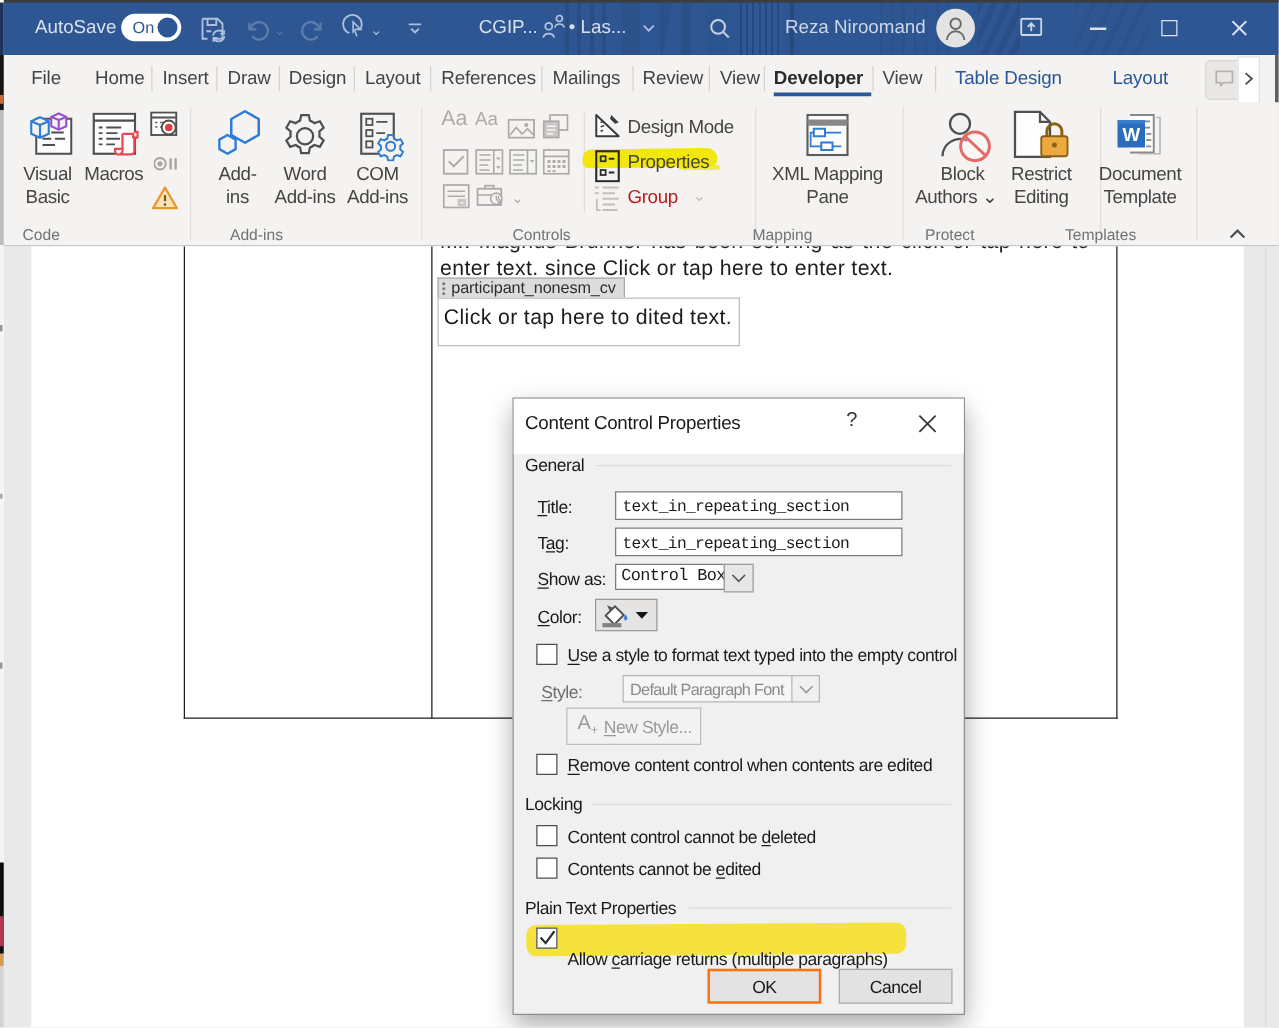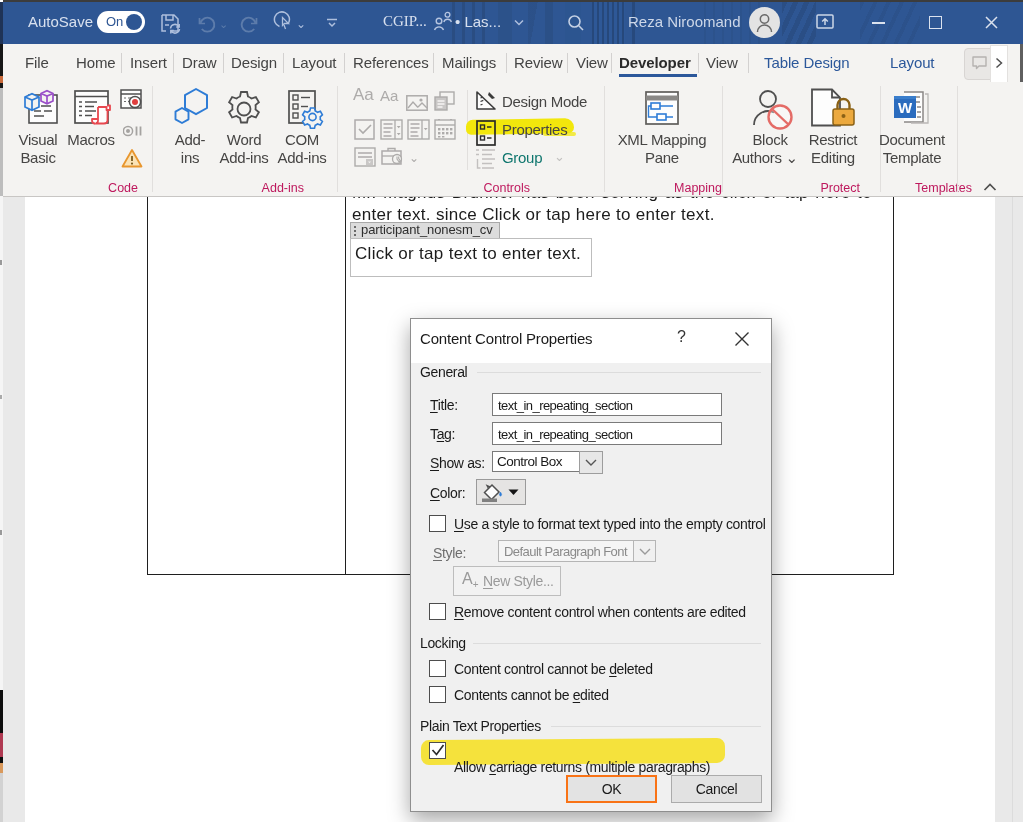--- a/index.html
+++ b/index.html
@@ -15,37 +15,37 @@
 
   
   #tabrow{position:absolute;left:3px;top:44px;width:1020px;height:38px;background:#f4f3f1;}
   .tab{position:absolute;top:0;height:38px;line-height:38px;font-size:15px;color:#444;letter-spacing:-0.1px;}
   .tabsep{position:absolute;top:9px;height:20px;width:1px;background:#d3d1d0;}
   .ctab{color:#2b579a;}
 
   
   #ribbon{position:absolute;left:3px;top:82px;width:1020px;height:114px;background:#f4f3f1;border-bottom:1px solid #c8c6c4;}
   .gsep{position:absolute;top:4px;height:106px;width:1px;background:#e1dfdd;}
-  .glabel{position:absolute;top:99px;width:120px;text-align:right;font-size:12.5px;color:#be185d;}
+  .glabel{position:absolute;top:99px;width:120px;text-align:left;font-size:12.5px;color:#737373;}
   .biglabel{position:absolute;text-align:center;font-size:15px;color:#464544;letter-spacing:-0.3px;line-height:18px;}
   .ctrl-label{position:absolute;font-size:15px;color:#464544;letter-spacing:-0.3px;}
-  .disabled{color:#0f766e;}
+  .disabled{color:#b91c1c;}
 
   
   #docarea{position:absolute;left:3px;top:197px;width:1020px;height:625px;background:#e9e9e9;}
   #page{position:absolute;left:22px;top:0;width:970px;height:625px;background:#ffffff;overflow:hidden;}
   .tline{position:absolute;background:#1f1f1f;}
   .doctext{position:absolute;font-size:17px;color:#1c1c1c;letter-spacing:0.3px;white-space:nowrap;}
 
   
   #dialog{position:absolute;left:410px;top:318px;width:360px;height:492px;background:#f0f0f0;border:1px solid #8e8e8e;box-shadow:0 8px 20px rgba(0,0,0,0.35);z-index:20;}
   #dlgtitle{position:absolute;left:0;top:0;width:100%;height:44px;background:#ffffff;}
   .dtext{font-size:14px;color:#1a1a1a;letter-spacing:-0.35px;}
   .dlabel{position:absolute;font-size:14px;color:#1a1a1a;letter-spacing:-0.35px;white-space:nowrap;}
-  .dbox{position:absolute;background:#fff;border:1px solid #7a7a7a;}
+  .dbox{position:absolute;background:#fff;border:1px solid #7a7a7a;font-family:Liberation Mono, monospace;}
   .cb{position:absolute;width:15px;height:15px;background:#fff;border:1px solid #4d4d4d;}
   .etch{position:absolute;height:1px;background:#dcdcdc;}
   u{text-decoration:underline;text-underline-offset:2px;}
 </style>
 </head>
 <body>
 <div id="screen">
 
   <div id="titlebar">
 
@@ -86,21 +86,21 @@
       <path d="M16.5 12 a7.5 7.5 0 1 0 -9 3.5" stroke="#aebfdd" stroke-width="1.5" fill="none"></path>
       <path d="M10.5 6.5 v8 l2 -2 h4 z" stroke="#aebfdd" stroke-width="1.3" fill="none"></path>
       <path d="M12 14 l1.5 4" stroke="#aebfdd" stroke-width="1.3"></path>
     </svg>
     <span class="abs" style="left:296px;top:17px;color:#aebfdd;font-size:12px;">⌄</span>
 
     <svg class="abs" style="left:325px;top:16px;" width="14" height="14" viewBox="0 0 14 14">
       <path d="M2 3.5 h10 M4 7 l3 3 l3 -3" stroke="#aebfdd" stroke-width="1.5" fill="none"></path>
     </svg>
 
-    <span class="tbtext abs" style="left:383px;top:13px;font-family:Liberation Serif, serif;">CGIP...</span>
+    <span class="tbtext abs" style="left:383px;top:13px;">CGIP...</span>
     <svg class="abs" style="left:432px;top:11px;" width="22" height="20" viewBox="0 0 22 20">
       <circle cx="7" cy="10" r="2.8" stroke="#b6c5e0" stroke-width="1.4" fill="none"></circle>
       <path d="M2.5 19 a4.8 4.8 0 0 1 9 0" stroke="#b6c5e0" stroke-width="1.4" fill="none"></path>
       <circle cx="15.5" cy="3.8" r="2.4" stroke="#b6c5e0" stroke-width="1.3" fill="none"></circle>
       <path d="M11.8 11 a4 4 0 0 1 7.6 0" stroke="#b6c5e0" stroke-width="1.3" fill="none"></path>
     </svg>
     <span class="tbtext abs" style="left:455px;top:13px;">• Las...</span>
     <svg class="abs" style="left:512px;top:17px;" width="14" height="12" viewBox="0 0 14 12">
       <path d="M3 3.5 l4 4 l4 -4" stroke="#aebfdd" stroke-width="1.5" fill="none"></path>
     </svg>
@@ -398,21 +398,21 @@
 
       <div class="doctext" style="left:327px;top:-14px;word-spacing:1.5px;">Mr. Magnus Brunner has been serving as the click or tap here to</div>
       <div class="doctext" style="left:327px;top:8px;">enter text. since Click or tap here to enter text.</div>
 
       <div class="abs" style="left:325px;top:25px;width:148px;height:16px;background:#dcdcdc;border:1px solid #a9a9a9;border-bottom:none;">
         <div style="position:absolute;left:2px;top:2px;width:4px;height:11px;background-image:radial-gradient(circle,#6a6a6a 1px,transparent 1.2px);background-size:4px 4px;"></div>
         <span style="position:absolute;left:10px;top:-1px;font-size:13px;color:#2e2e2e;letter-spacing:-0.1px;white-space:nowrap;">participant_nonesm_cv</span>
       </div>
 
       <div class="abs" style="left:325px;top:41px;width:240px;height:37px;background:#fff;border:1px solid #bdbdbd;">
-        <span style="position:absolute;left:4px;top:5px;font-size:17px;color:#1c1c1c;letter-spacing:0.3px;white-space:nowrap;">Click or tap text to enter text.</span>
+        <span style="position:absolute;left:4px;top:5px;font-size:17px;color:#1c1c1c;letter-spacing:0.3px;white-space:nowrap;">Click or tap here to dited text.</span>
       </div>
     </div>
   </div>
 
   <div id="dialog">
     <div id="dlgtitle"></div>
     <span class="abs" style="left:9px;top:11px;font-size:15px;color:#1a1a1a;letter-spacing:-0.2px;">Content Control Properties</span>
     <span class="abs" style="left:266px;top:9px;font-size:16px;color:#333;">?</span>
     <svg class="abs" style="left:323px;top:12px;" width="16" height="16" viewBox="0 0 16 16">
       <path d="M1.5 1.5 L14.5 14.5 M14.5 1.5 L1.5 14.5" stroke="#333" stroke-width="1.4"></path>

